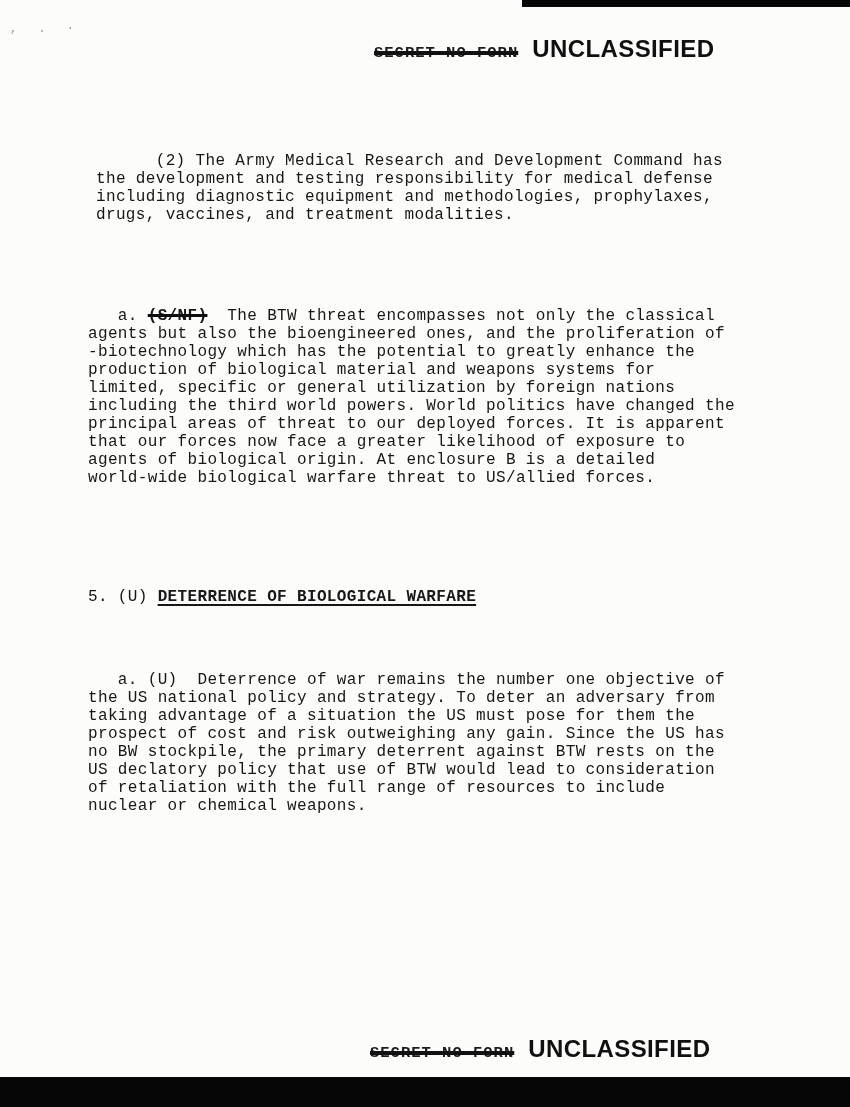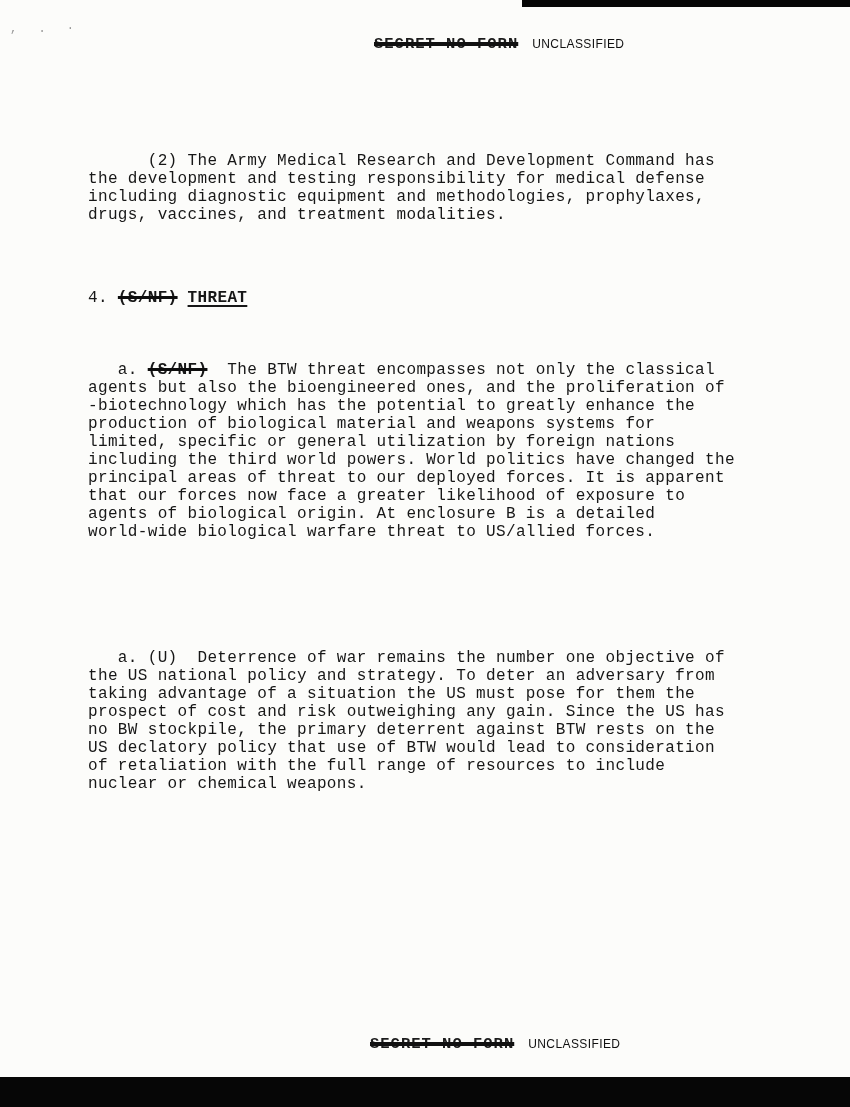--- a/index.html
+++ b/index.html
@@ -35,30 +35,30 @@
   .strike-heavy {
     font-family: "Liberation Mono", monospace;
     font-weight: 700; font-size: 15.5px; letter-spacing: 1px;
     color: #1c1c1c;
     text-decoration: line-through;
     text-decoration-thickness: 3.5px;
     text-decoration-color: #111;
   }
   .classification {
     font-family: "Liberation Sans", sans-serif;
-    font-weight: 400; font-size: 12px; letter-spacing: 0.4px;
+    font-weight: 700; font-size: 24px; letter-spacing: 0.4px;
     color: #101010;
   }
   .doc-body {
     position: absolute; left: 88px; top: 98px; width: 695px;
     font-size: 16px; line-height: 18px; letter-spacing: 0.35px;
     white-space: pre-wrap;
   }
-  .para { }
-  .para:first-child { margin-top: 0; }
+  .para { margin-top: 11px; }
+  .para:first-child { margin-top: 0; margin-left: 8px; }
   .heading { margin-top: 11px; }
   .strike {
     font-weight: 700;
     text-decoration: line-through;
     text-decoration-thickness: 2.5px;
     text-decoration-color: #0d0d0d;
   }
   .h-title {
     font-weight: 700;
     text-decoration: underline;
@@ -81,35 +81,35 @@
     <span class="classification">UNCLASSIFIED</span>
   </div>
 
   <div class="doc-body">
 
     <p class="para">      (2) The Army Medical Research and Development Command has
 the development and testing responsibility for medical defense
 including diagnostic equipment and methodologies, prophylaxes,
 drugs, vaccines, and treatment modalities.</p>
 
-    <p class="heading"><span>4. </span><span class="strike">(S/NF)</span><span class="h-title">THREAT</span></p>
 
     <p class="para"><span>   a. </span><span class="strike">(S/NF)</span><span>  The BTW threat encompasses not only the classical
 agents but also the bioengineered ones, and the proliferation of
 -biotechnology which has the potential to greatly enhance the
 production of biological material and weapons systems for
 limited, specific or general utilization by foreign nations
 including the third world powers. World politics have changed the
 principal areas of threat to our deployed forces. It is apparent
 that our forces now face a greater likelihood of exposure to
 agents of biological origin. At enclosure B is a detailed
 world-wide biological warfare threat to US/allied forces.</span></p>
 
 
 
+    <p class="heading"><span>5. (U) </span><span class="h-title" style="margin-left:0">DETERRENCE OF BIOLOGICAL WARFARE</span></p>
 
     <p class="para">   a. (U)  Deterrence of war remains the number one objective of
 the US national policy and strategy. To deter an adversary from
 taking advantage of a situation the US must pose for them the
 prospect of cost and risk outweighing any gain. Since the US has
 no BW stockpile, the primary deterrent against BTW rests on the
 US declatory policy that use of BTW would lead to consideration
 of retaliation with the full range of resources to include
 nuclear or chemical weapons.</p>
 

